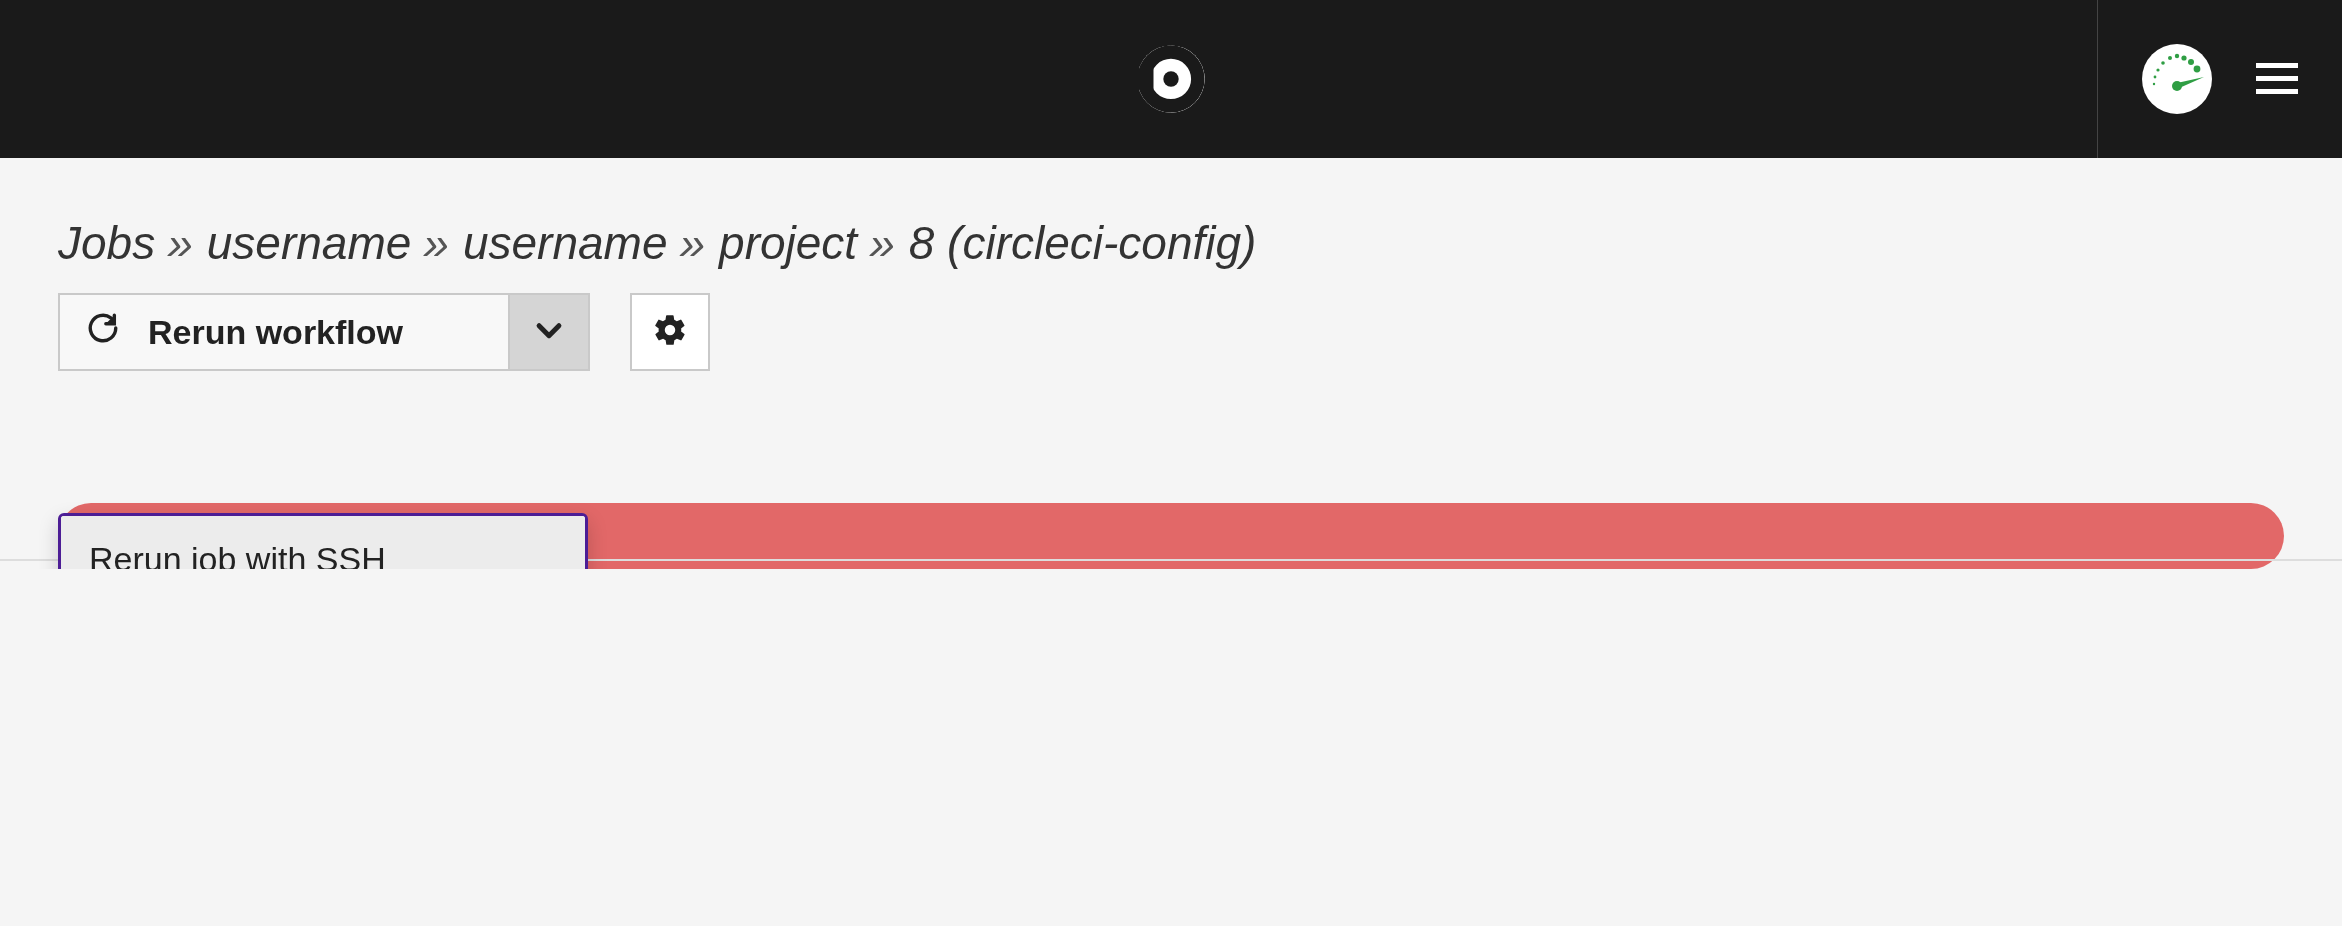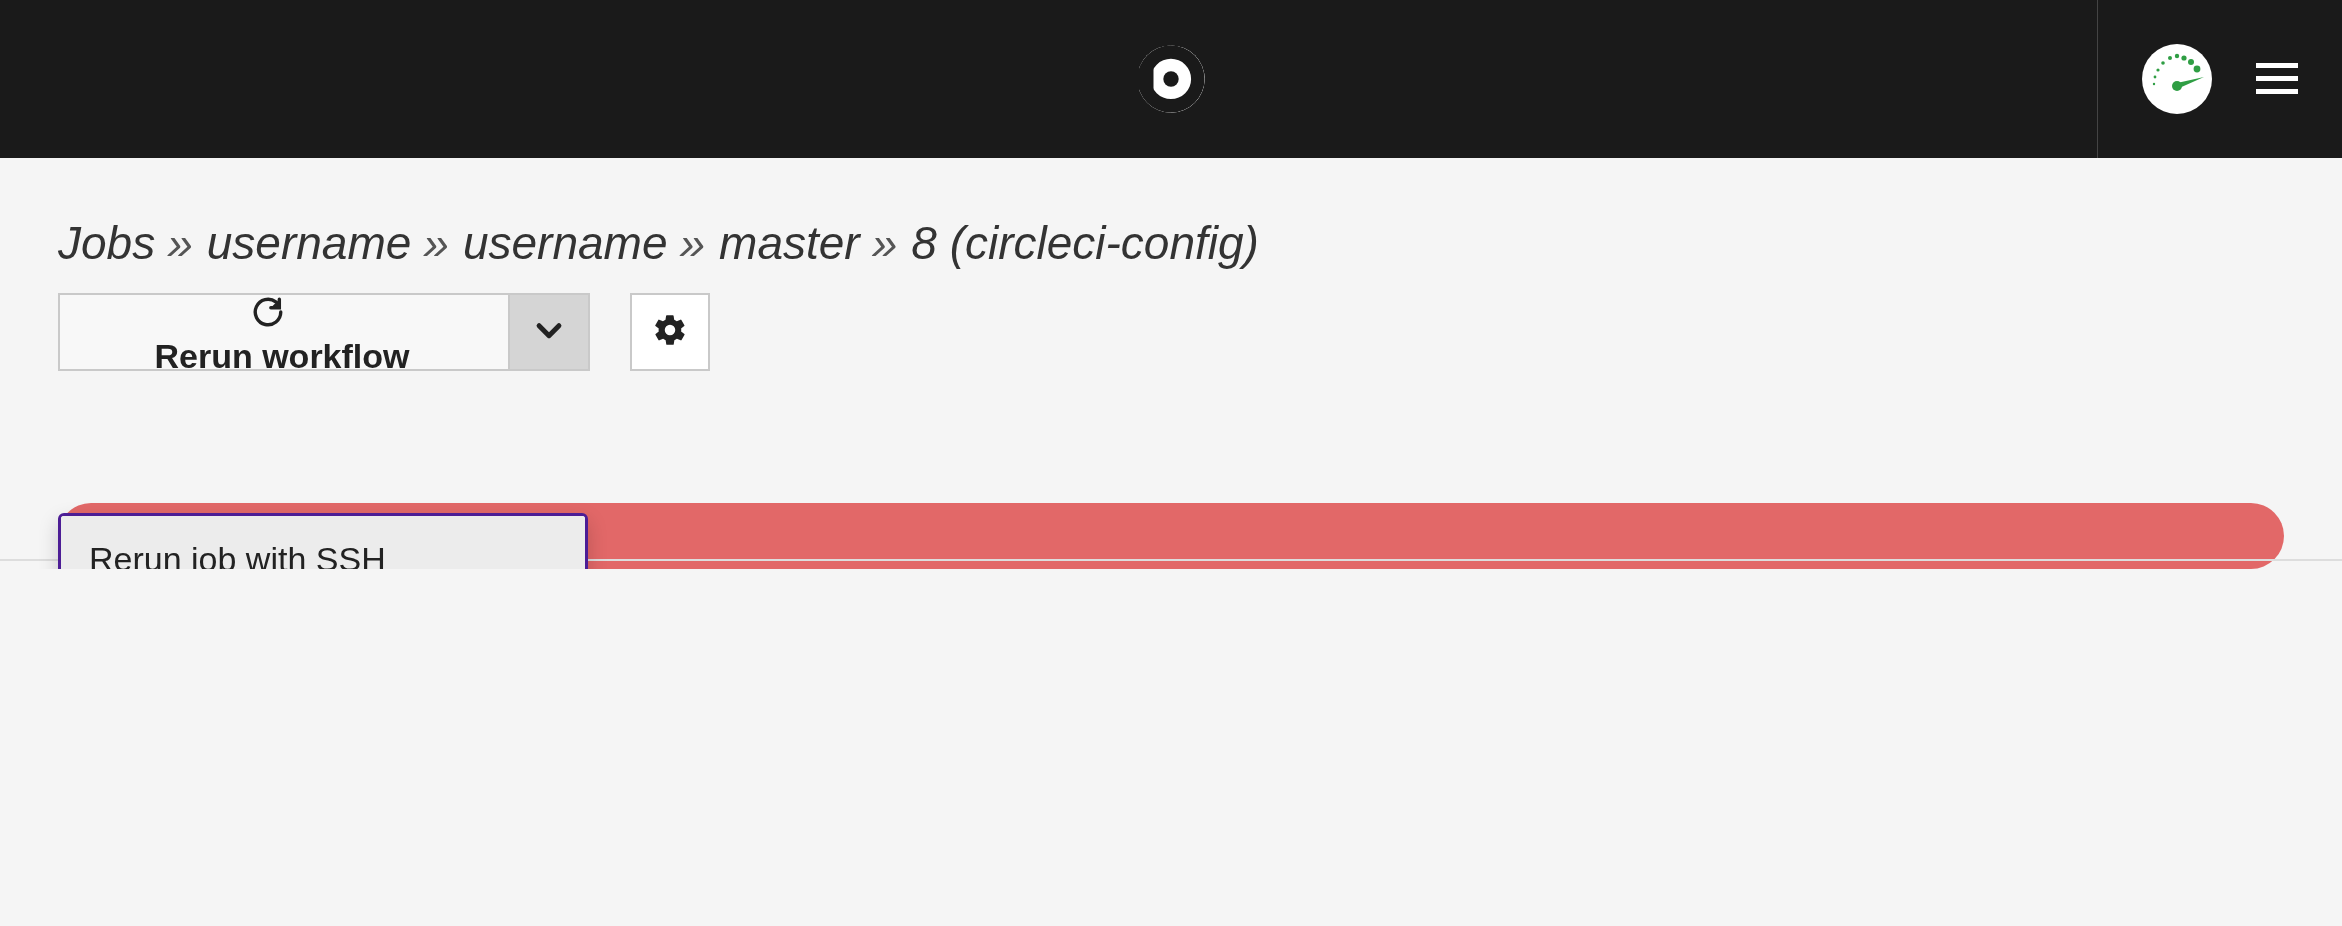--- a/index.html
+++ b/index.html
@@ -84,21 +84,20 @@
       border: 2px solid #c9c9c9;
       background: #f8f8f8;
       display: flex;
       align-items: center;
       padding: 0 30px 0 26px;
       font-size: 34px;
       font-weight: 600;
       color: #222;
       cursor: pointer;
       min-width: 452px;
-      flex-direction: column;
     }
     .rerun-btn .refresh {
       margin-right: 28px;
     }
     .rerun-dd {
       height: 78px;
       width: 80px;
       border: 2px solid #c9c9c9;
       border-left: none;
       background: #d5d5d5;
@@ -223,21 +222,21 @@
 </div>
 
 <div class="content">
   <div class="breadcrumb">
     <span class="crumb">Jobs</span>
     <span class="sep">»</span>
     <span class="crumb">username</span>
     <span class="sep">»</span>
     <span class="crumb">username</span>
     <span class="sep">»</span>
-    <span class="crumb">master</span>
+    <span class="crumb">project</span>
     <span class="sep">»</span>
     <span class="crumb">8 (circleci-config)</span>
   </div>
 
   <div class="rerun-row">
     <div class="rerun-btn">
       <span class="refresh">
         <svg width="34" height="34" viewBox="0 0 24 24" fill="none" stroke="#222" stroke-width="2.4" stroke-linecap="round">
           <path d="M21 12a9 9 0 1 1-3.5-7.1"></path>
           <polyline points="20 3 20 9 14 9" fill="#222" stroke="none"></polyline>

